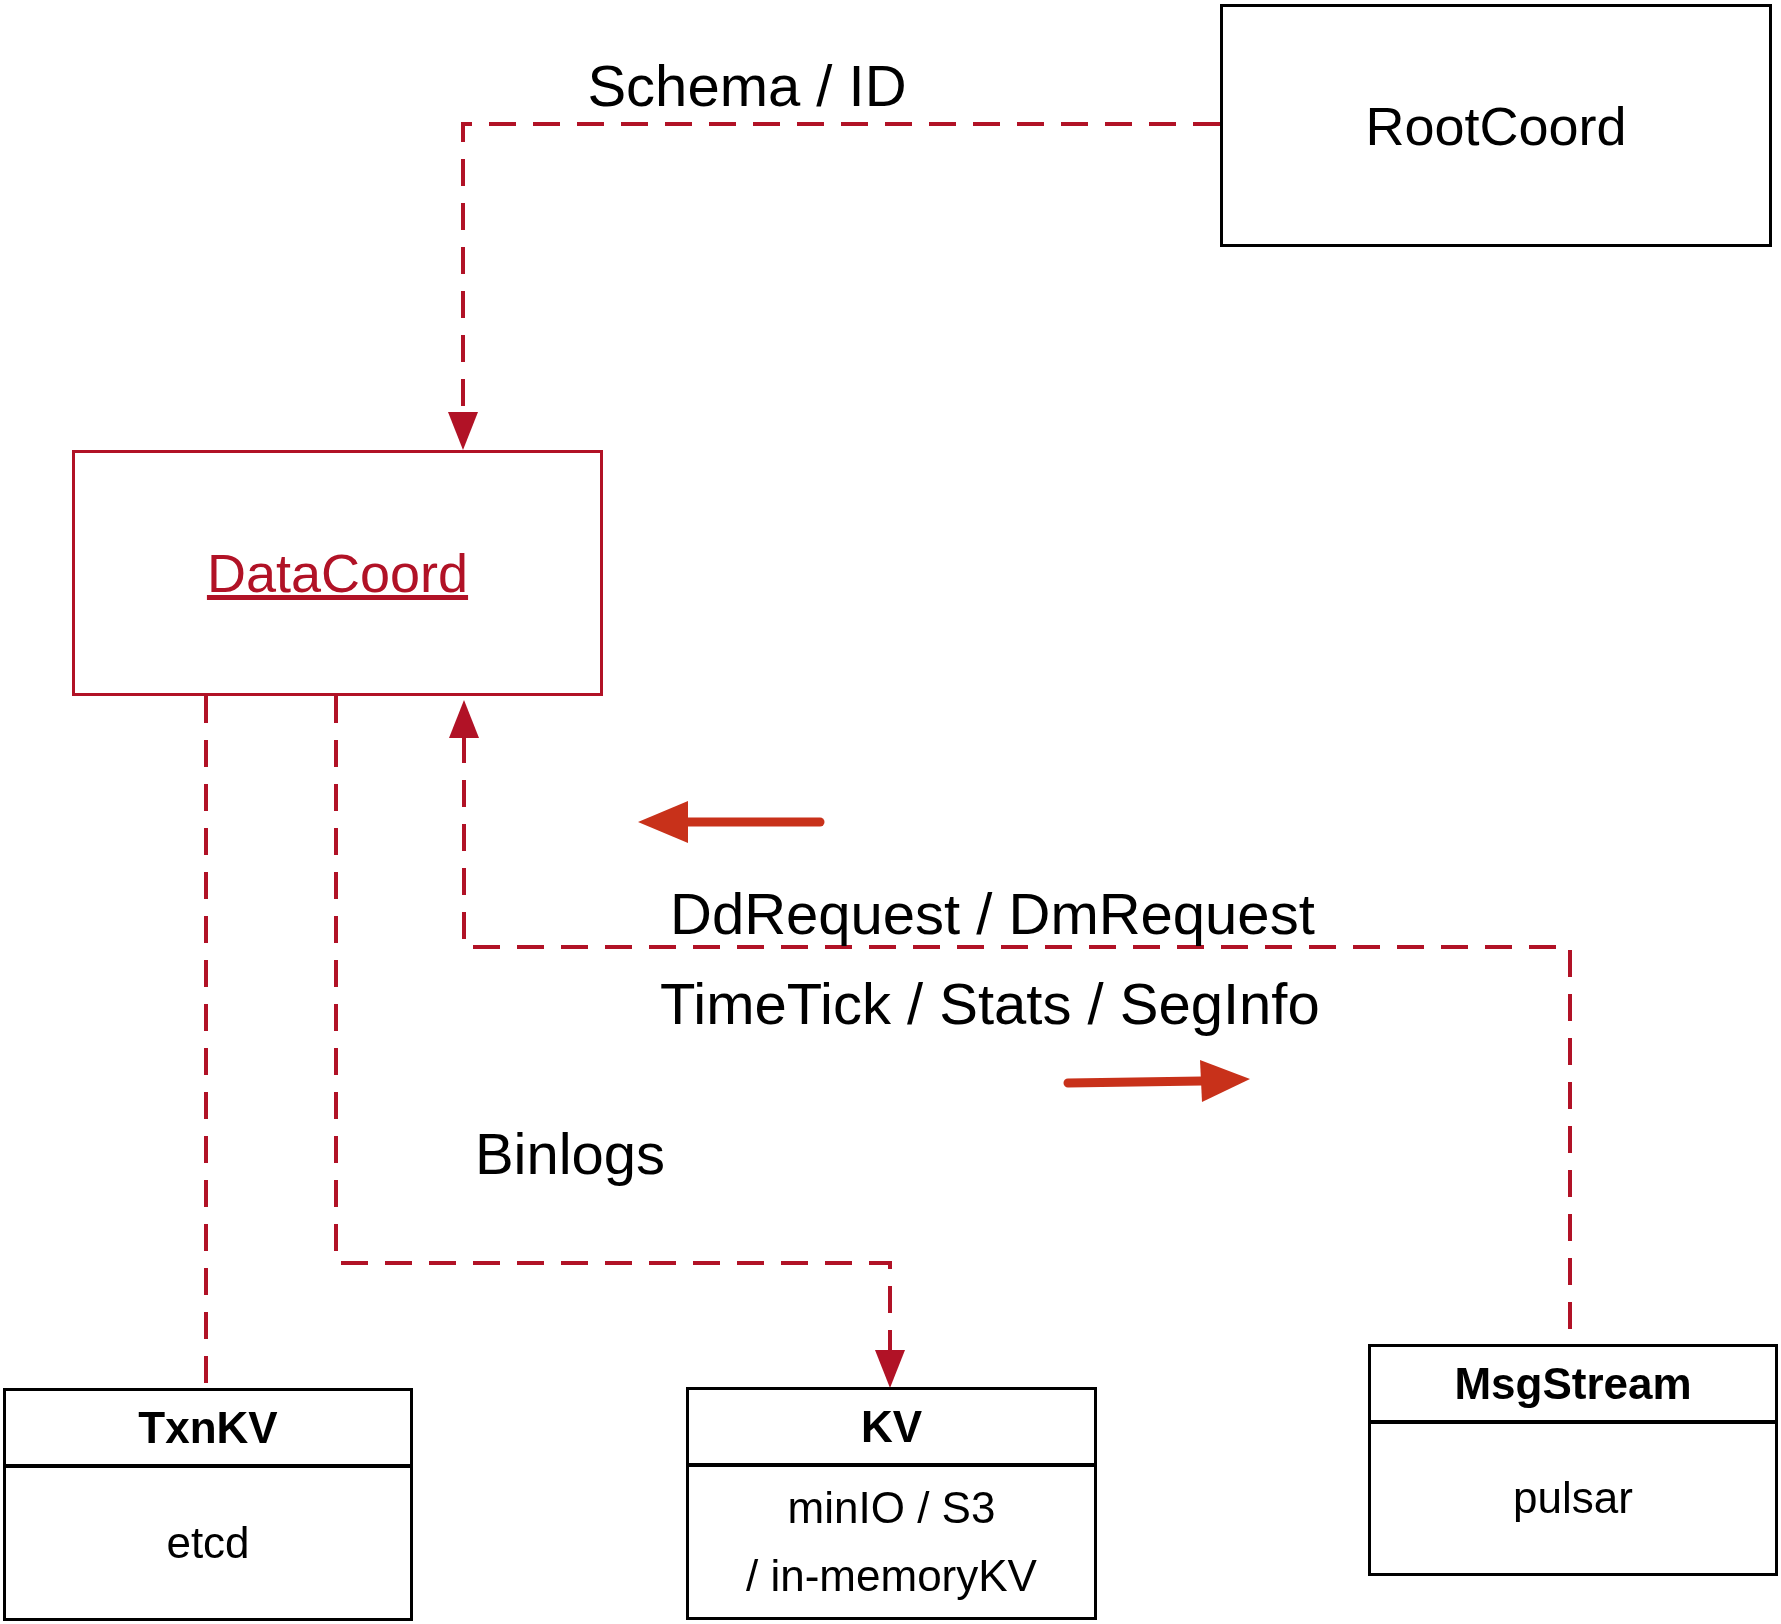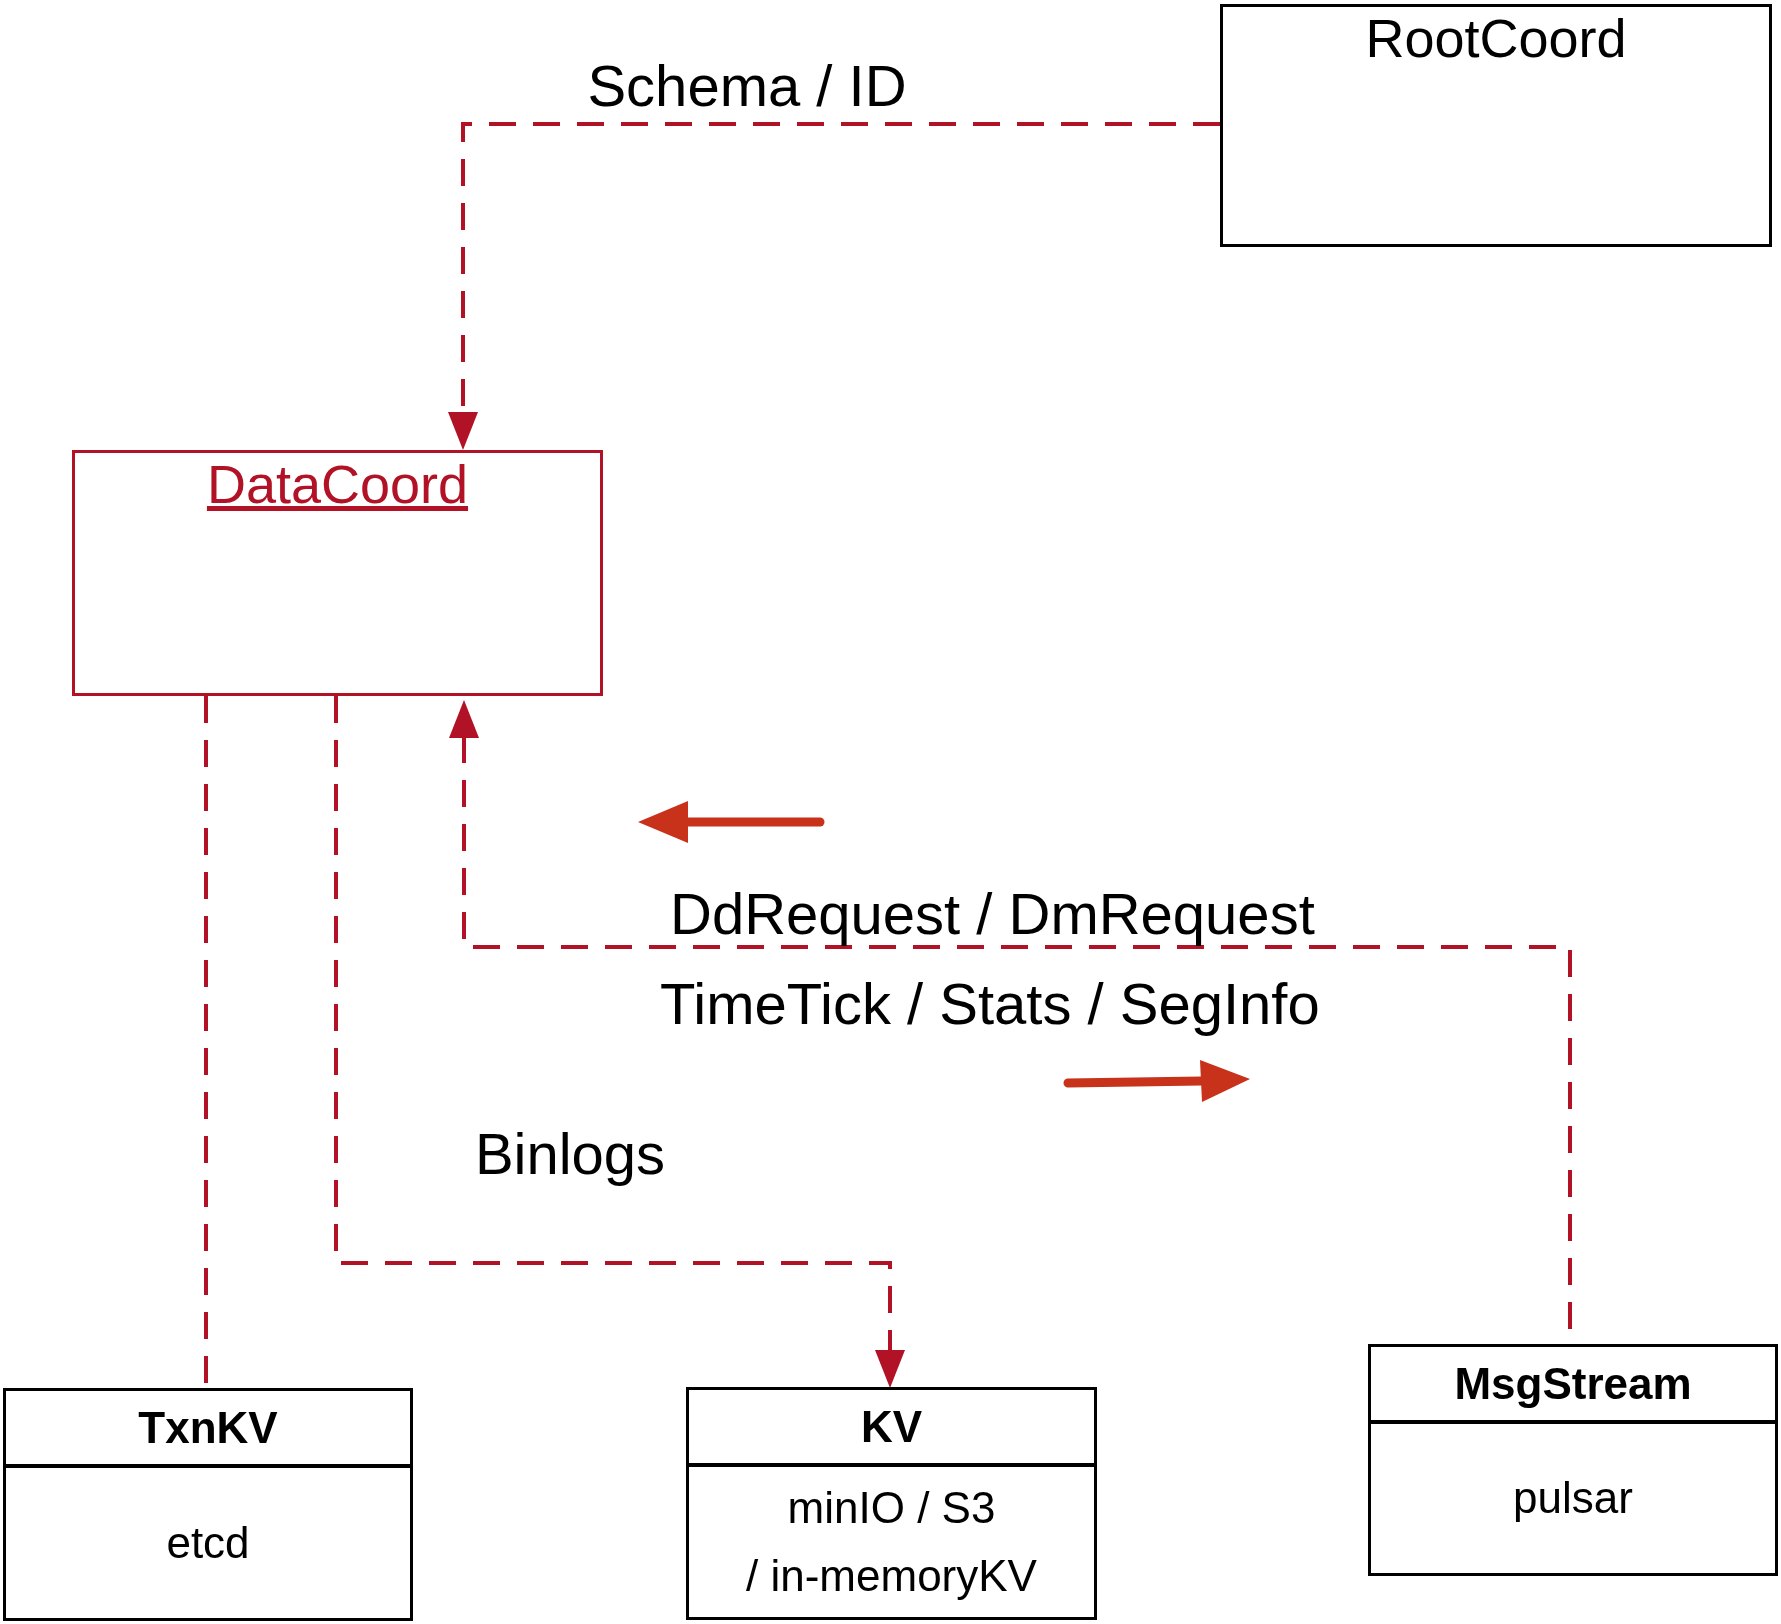--- a/index.html
+++ b/index.html
@@ -17,21 +17,21 @@
     position:relative;width:1781px;height:1624px;
     background:var(--background);overflow:hidden;
   }
   #connector-layer{position:absolute;left:0;top:0;width:1781px;height:1624px;}
   .edge{fill:none;stroke:var(--dashed-line);stroke-width:4;stroke-dasharray:27 17;}
   .arrowhead{fill:var(--dashed-line);stroke:none;}
   .solid-shaft{fill:none;stroke:var(--solid-arrow);stroke-width:9;stroke-linecap:round;}
   .solid-head{fill:var(--solid-arrow);stroke:none;}
 
   .node{
-    position:absolute;display:flex;justify-content:center;
+    position:absolute;display:flex;align-items:center;justify-content:center;
     background:var(--background);border:3px solid var(--node-border);
     color:var(--text);font-size:54px;
   }
   #datacoord-box{border-color:var(--datacoord-accent);color:var(--datacoord-accent);text-decoration:underline;}
 
   .table-node{
     position:absolute;background:var(--background);
     border:3px solid var(--node-border);display:flex;flex-direction:column;
     color:var(--text);
   }

